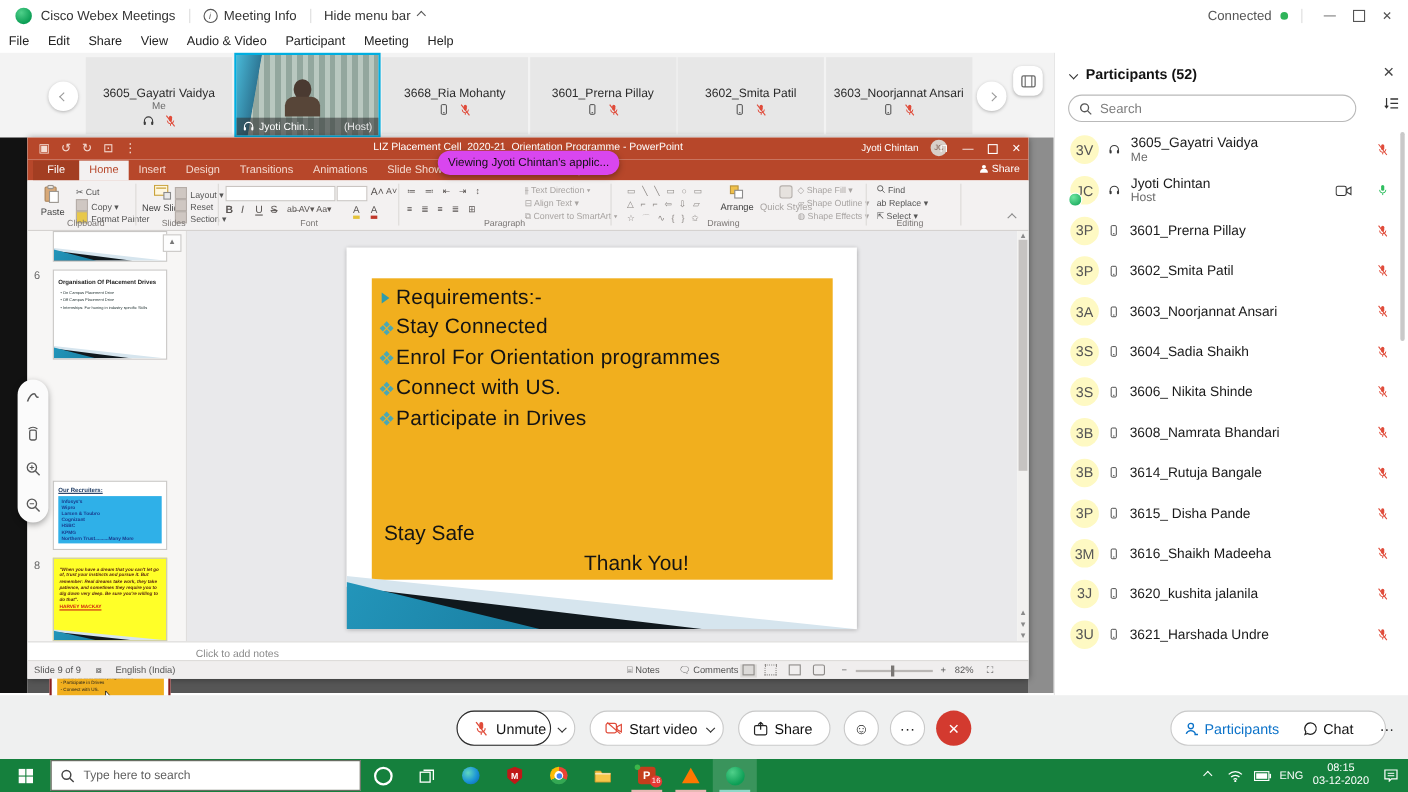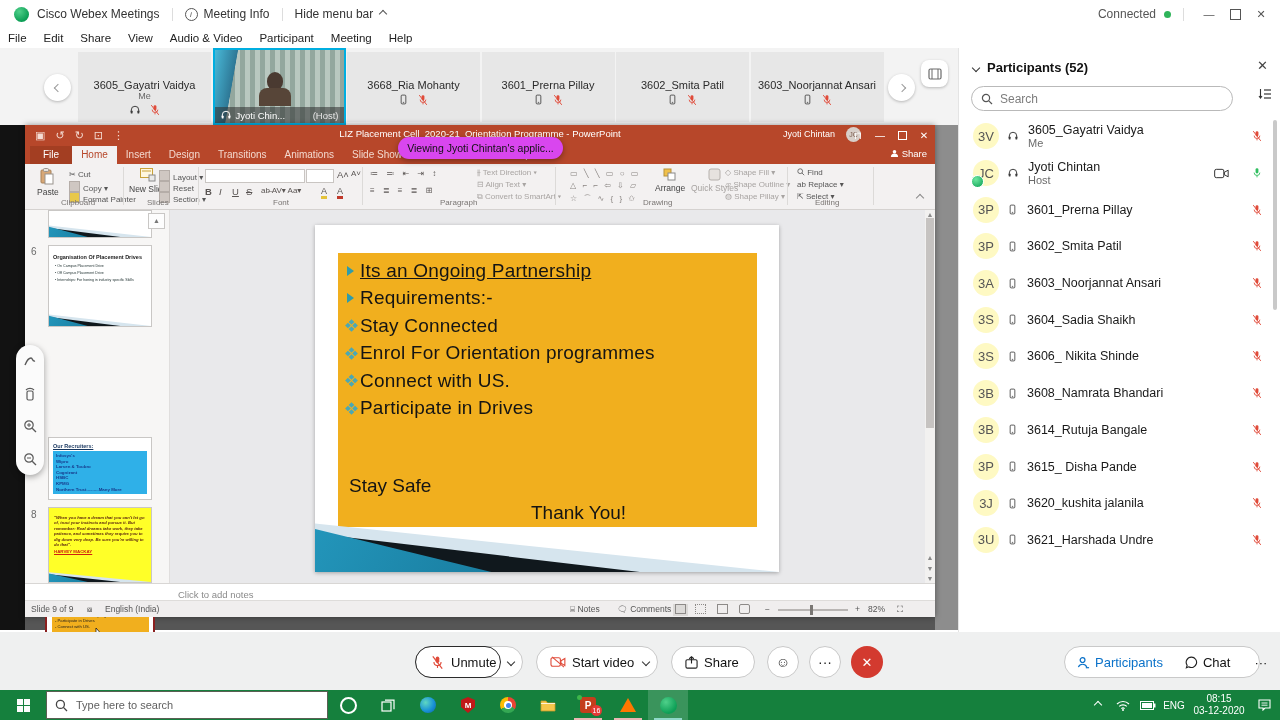--- a/index.html
+++ b/index.html
@@ -464,21 +464,21 @@
         <span>Arrange</span>
       </div>
       <div class="rbtn-big" style="left:666px;top:4px;color:#a8a4a2">
         <svg width="14" height="13" viewBox="0 0 14 13">
             <rect x="1" y="1" width="11" height="11" rx="2" fill="#e6e2de" stroke="#b5b0ac"></rect>
           </svg>
         <span>Quick Styles</span>
       </div>
       <div class="rmini gray" style="left:700px;top:4px">◇ <span>Shape Fill</span> ▾</div>
       <div class="rmini gray" style="left:700px;top:16px">▱ <span>Shape Outline</span> ▾</div>
-      <div class="rmini gray" style="left:700px;top:28px">◍ <span>Shape Pillay</span> ▾</div>
+      <div class="rmini gray" style="left:700px;top:28px">◍ <span>Shape Effects</span> ▾</div>
       <div class="rg-label" style="left:618px">Drawing</div>
       <div class="rg-div" style="left:762px"></div>
 
       <div class="rmini" style="left:772px;top:4px">
         <svg width="8" height="8" viewBox="0 0 10 10" style="display:inline-block;vertical-align:-1px">
             <circle cx="4" cy="4" r="3" fill="none" stroke="#555"></circle>
             <line x1="6.2" y1="6.2" x2="9" y2="9" stroke="#555"></line>
           </svg>
         <span>Find</span></div>
       <div class="rmini" style="left:772px;top:16px">ab <span>Replace</span> ▾</div>
@@ -561,24 +561,20 @@
         <svg style="position:absolute;left:48px;top:38px" width="9" height="12" viewBox="0 0 9 12">
             <path d="M1 0 L8 8 L4.8 8.2 L6.3 11.5 L4.6 12 L3.2 8.8 L1 10.5 Z" fill="#fff" stroke="#000" stroke-width="0.7"></path>
           </svg>
       </div>
     </div>
 
     <div class="abs" id="canvas">
       <div id="slide">
         <div id="ybox">
           <div id="slide-lines" style="padding-top:4px">
-              <div class="sline">
-                <div class="b-tri"></div>
-                <div class="stext u">Its an Ongoing Partnership</div>
-              </div>
               <div class="sline">
                 <div class="b-tri"></div>
                 <div class="stext">Requirements:-</div>
               </div>
               <div class="sline">
                 <div class="b-dia4">
                   <i></i>
                   <i></i>
                   <i></i>
                   <i></i>
@@ -900,20 +896,40 @@
           <div class="pmic ic-red">
             <svg viewBox="0 0 16 16" width="12" height="12">
               <rect x="6.1" y="1.5" width="3.8" height="7" rx="1.9" fill="currentColor"></rect>
               <path d="M4.2 7.5a3.8 3.8 0 0 0 7.6 0" fill="none" stroke="currentColor" stroke-width="1.2"></path>
               <line x1="8" y1="11.6" x2="8" y2="13.8" stroke="currentColor" stroke-width="1.2"></line>
               <line x1="3" y1="1.5" x2="13" y2="14.5" stroke="currentColor" stroke-width="1.3"></line>
             </svg>
           </div>
         </div>
         <div class="prow">
+          <div class="pavatar">3M</div>
+          <div class="pdev">
+            <svg viewBox="0 0 16 16" width="11" height="11">
+              <rect x="4.6" y="1.6" width="6.8" height="12.8" rx="1.4" fill="none" stroke="currentColor" stroke-width="1.2"></rect>
+              <line x1="7" y1="12.2" x2="9" y2="12.2" stroke="currentColor" stroke-width="1.1"></line>
+            </svg>
+          </div>
+          <div class="ptxt">
+            <div class="pname">3616_Shaikh Madeeha</div>
+          </div>
+          <div class="pmic ic-red">
+            <svg viewBox="0 0 16 16" width="12" height="12">
+              <rect x="6.1" y="1.5" width="3.8" height="7" rx="1.9" fill="currentColor"></rect>
+              <path d="M4.2 7.5a3.8 3.8 0 0 0 7.6 0" fill="none" stroke="currentColor" stroke-width="1.2"></path>
+              <line x1="8" y1="11.6" x2="8" y2="13.8" stroke="currentColor" stroke-width="1.2"></line>
+              <line x1="3" y1="1.5" x2="13" y2="14.5" stroke="currentColor" stroke-width="1.3"></line>
+            </svg>
+          </div>
+        </div>
+        <div class="prow">
           <div class="pavatar">3J</div>
           <div class="pdev">
             <svg viewBox="0 0 16 16" width="11" height="11">
               <rect x="4.6" y="1.6" width="6.8" height="12.8" rx="1.4" fill="none" stroke="currentColor" stroke-width="1.2"></rect>
               <line x1="7" y1="12.2" x2="9" y2="12.2" stroke="currentColor" stroke-width="1.1"></line>
             </svg>
           </div>
           <div class="ptxt">
             <div class="pname">3620_kushita jalanila</div>
           </div>

